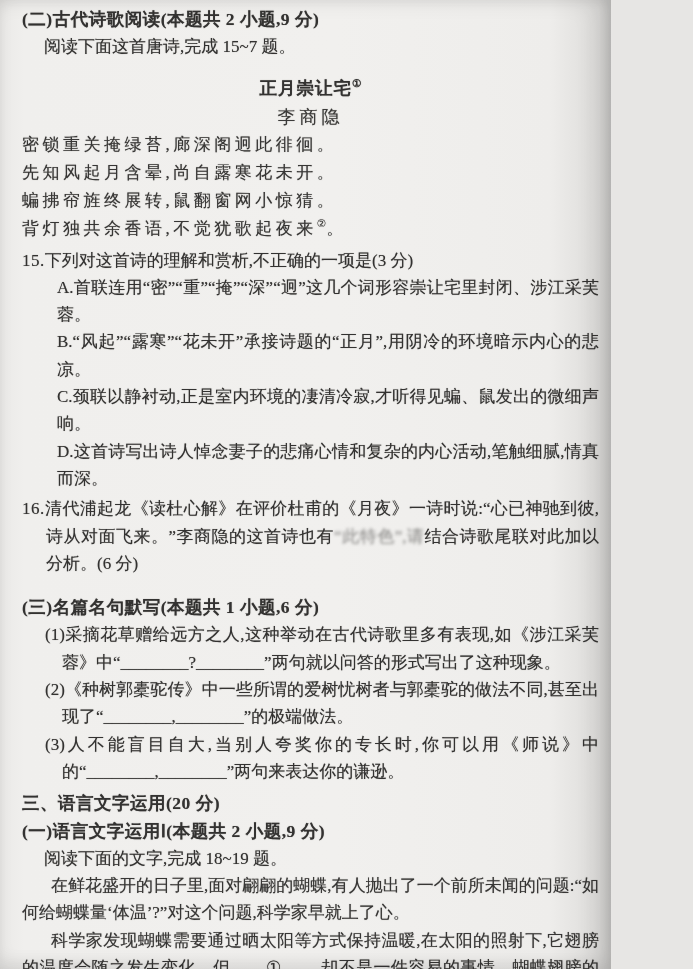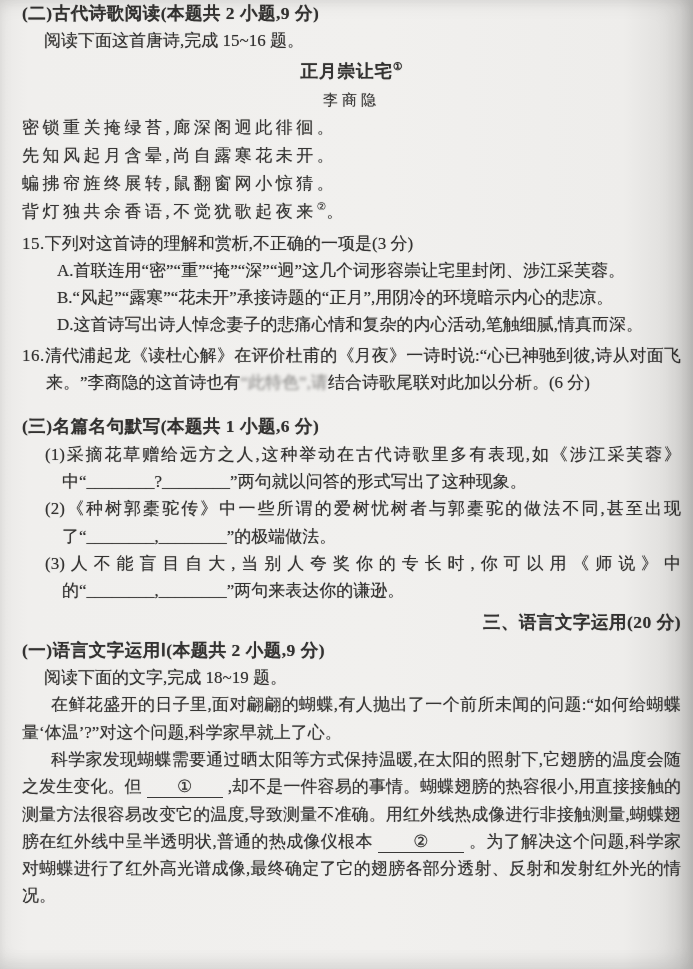--- a/index.html
+++ b/index.html
@@ -2,71 +2,72 @@
 <html><head>
 <meta charset="utf-8">
 <style>
   html,body{margin:0;padding:0;}
   body{
     width:693px;height:969px;overflow:hidden;
     font-family:"Liberation Serif", serif;
     background:#e7e6e4;
   }
   .page{
-    position:relative;width:693px;height:969px;box-sizing:border-box;
-    padding:0 12px 0 22px;
+    position:relative;width:611px;height:969px;box-sizing:border-box;
+    padding:6px 12px 0 22px;
     background:linear-gradient(90deg,#eae9e7 0%,#f0efed 4%,#f1f0ee 55%,#eeedeb 90%,#dddcda 98%,#cfcecc 100%);
     color:#333231;
     font-size:17px;line-height:27.3px;
     text-shadow:0 0 0.9px rgba(60,58,55,0.55);
   }
   .vignette{position:absolute;inset:0;pointer-events:none;
     box-shadow:inset -14px 0 22px rgba(0,0,0,0.10), inset 0 -8px 16px rgba(0,0,0,0.05), inset 0 4px 10px rgba(0,0,0,0.03);}
   p,h2,h3,div{margin:0;padding:0;}
   .sec-h{font-size:17.5px;font-weight:bold;letter-spacing:0.5px;}
   .indent{ text-indent:22px;}
-  .poem-title{text-align:center;font-weight:bold;font-size:17.5px;line-height:30px;margin-top:1px;letter-spacing:1px;}
-  .poem-author{text-align:center;font-size:15px;line-height:28px;letter-spacing:4px;color:#3c3b3a;}
+  .poem-title{text-align:center;font-weight:bold;font-size:17.5px;line-height:30px;margin-top:12px;letter-spacing:1px;}
+  .poem-author{text-align:center;font-size:18px;line-height:28px;letter-spacing:4px;color:#3c3b3a;}
   .poem-line{text-align:left;font-size:17px;line-height:28px;letter-spacing:3.5px;color:#373635;}
   sup.ref{font-size:10.5px;vertical-align:super;line-height:0;letter-spacing:0;}
   .note{font-size:15px;line-height:25.4px;text-align:justify;text-indent:14px;margin-top:5px;color:#343332;}
   .q{padding-left:24px;text-indent:-24px;text-align:justify;margin-top:3px;}
   .q .qnum{letter-spacing:0.5px;}
   .opt{padding-left:35px;text-align:justify;}
   .sub{padding-left:40px;text-indent:-17px;text-align:justify;}
   .smudge{filter:blur(1.4px);opacity:0.5;}
   .blank{display:inline-block;min-width:70px;text-align:center;border-bottom:1.3px solid #3a3938;
     line-height:18px;padding:0 3px 1px;margin:0 5px;text-indent:0;}
   .blank2{min-width:80px;}
   .body-para{text-indent:29px;text-align:justify;color:#373635;}
-  .mt2{margin-top:17px;} .mt4{margin-top:4px;} .mt5{margin-top:5px;text-align:right;}
+  .mt2{margin-top:17px;} .mt4{margin-top:4px;} .mt5{margin-top:5px;}
 </style>
 </head>
 <body>
 
 <div class="page">
 
   <h2 class="sec-h">(二)古代诗歌阅读(本题共 2 小题,9 分)</h2>
 
-  <p class="indent">阅读下面这首唐诗,完成 15~16 题。</p>
+  <p class="indent">阅读下面这首唐诗,完成 15~7 题。</p>
 
   <div class="poem-title"><span>正月崇让宅</span><sup class="ref">①</sup></div>
 
   <div class="poem-author">李商隐</div>
 
   <div class="poem-line">密锁重关掩绿苔,廊深阁迥此徘徊。</div>
   <div class="poem-line">先知风起月含晕,尚自露寒花未开。</div>
   <div class="poem-line">蝙拂帘旌终展转,鼠翻窗网小惊猜。</div>
   <div class="poem-line"><span>背灯独共余香语,不觉犹歌起夜来</span><sup class="ref">②</sup><span>。</span></div>
 
 
   <p class="q mt4"><span class="qnum">15.</span><span>下列对这首诗的理解和赏析,不正确的一项是(3 分)</span></p>
 
   <p class="opt">A.首联连用“密”“重”“掩”“深”“迥”这几个词形容崇让宅里封闭、涉江采芙蓉。</p>
   <p class="opt">B.“风起”“露寒”“花未开”承接诗题的“正月”,用阴冷的环境暗示内心的悲凉。</p>
+  <p class="opt">C.颈联以静衬动,正是室内环境的凄清冷寂,才听得见蝙、鼠发出的微细声响。</p>
   <p class="opt">D.这首诗写出诗人悼念妻子的悲痛心情和复杂的内心活动,笔触细腻,情真而深。</p>
 
   <p class="q"><span class="qnum">16.</span><span>清代浦起龙《读杜心解》在评价杜甫的《月夜》一诗时说:“心已神驰到彼,诗从对面飞来。”李商隐的这首诗也有</span><span class="smudge">“此特色”,请</span><span>结合诗歌尾联对此加以分析。(6 分)</span></p>
 
   <h2 class="sec-h mt2">(三)名篇名句默写(本题共 1 小题,6 分)</h2>
 
 
   <p class="sub">(1)采摘花草赠给远方之人,这种举动在古代诗歌里多有表现,如《涉江采芙蓉》中“________?________”两句就以问答的形式写出了这种现象。</p>
   <p class="sub">(2)《种树郭橐驼传》中一些所谓的爱树忧树者与郭橐驼的做法不同,甚至出现了“________,________”的极端做法。</p>
   <p class="sub">(3)人不能盲目自大,当别人夸奖你的专长时,你可以用《师说》中的“________,________”两句来表达你的谦逊。</p>

